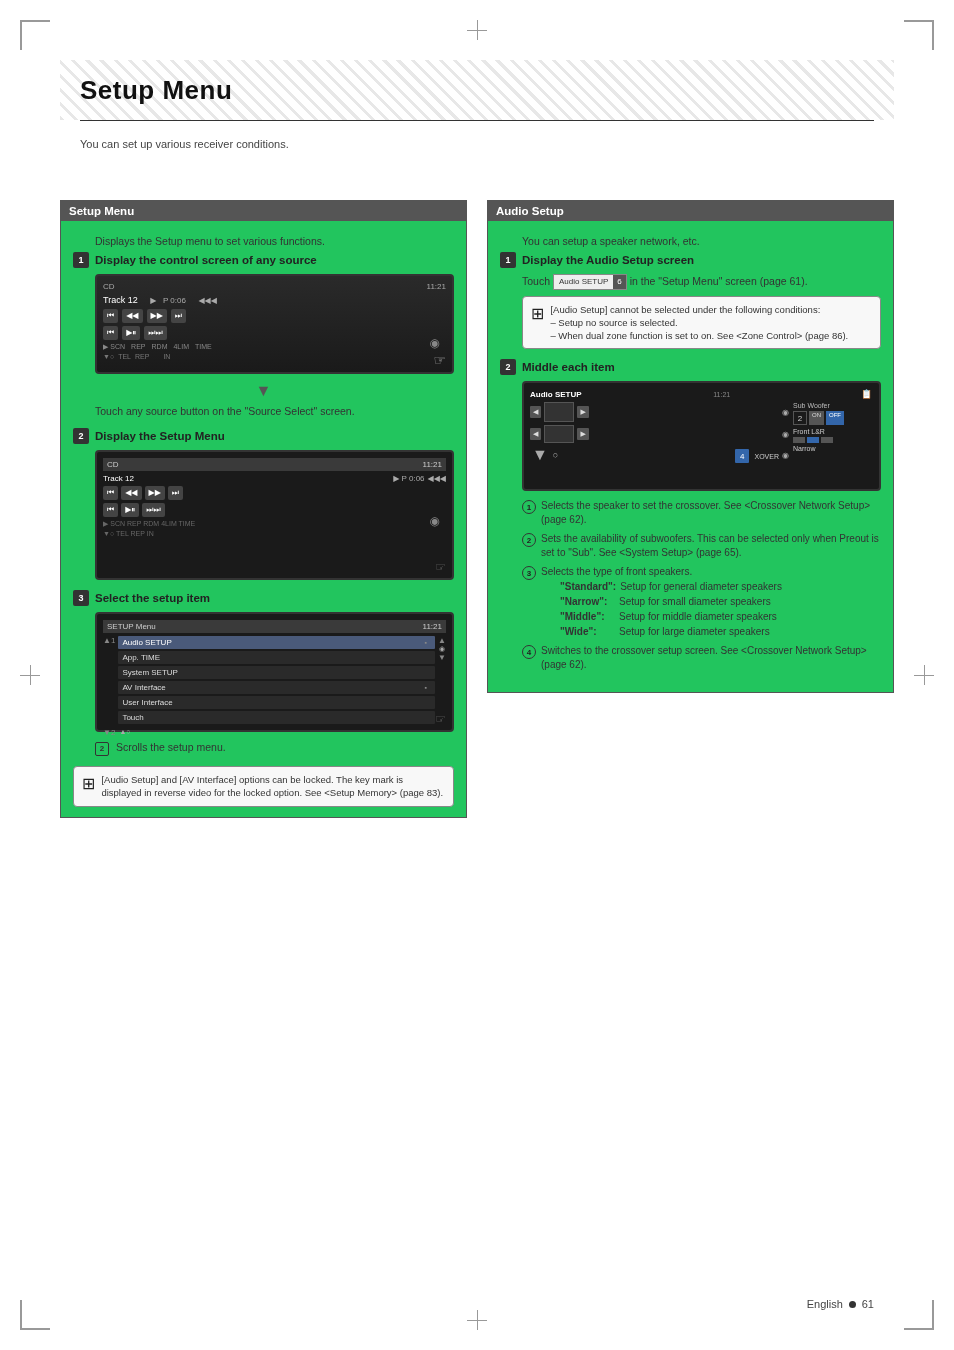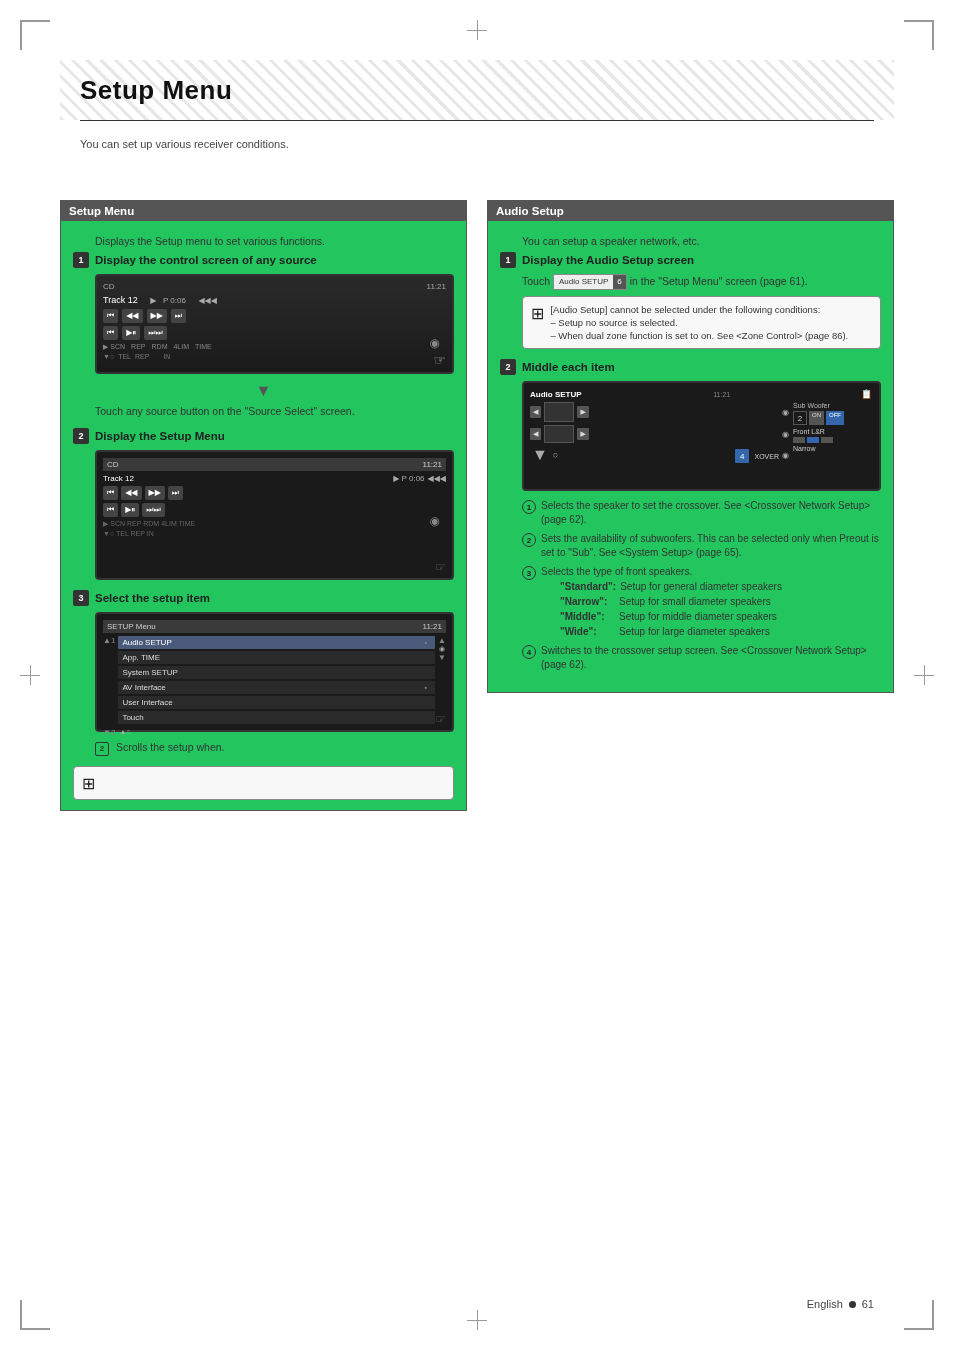--- a/index.html
+++ b/index.html
@@ -574,26 +574,27 @@
             </div>
             <div style="display:flex; gap:4px; margin-top:2px;">
               <span style="color:#888; font-size:8px;">▼2</span>
               <span style="color:#aaa; font-size:7px;">▲○</span>
               <span style="position:absolute; right:6px; bottom:4px; color:#777; font-size:12px;">☞</span>
             </div>
           </div>
 
           <div class="step-text">
             <span style="display:inline-flex; align-items:center; justify-content:center; width:14px; height:14px; border:1px solid #333; border-radius:2px; font-size:8px; font-weight:bold; margin-right:4px;">2</span>
-            <span>Scrolls the setup when.</span>
+            <span>Scrolls the setup menu.</span>
           </div>
         </div>
 
         <div class="callout-box">
           <span class="callout-icon">⊞</span>
+          <span class="callout-text">[Audio Setup]  and [AV Interface] options can be locked. The key mark  is displayed in reverse video for the locked option. See &lt;Setup Memory&gt; (page 83).</span>
         </div>
       </div>
     </div>
   </div>
 
   <div class="column">
     <div class="section-box">
       <div class="section-header">Audio Setup</div>
       <div class="section-body">
 

